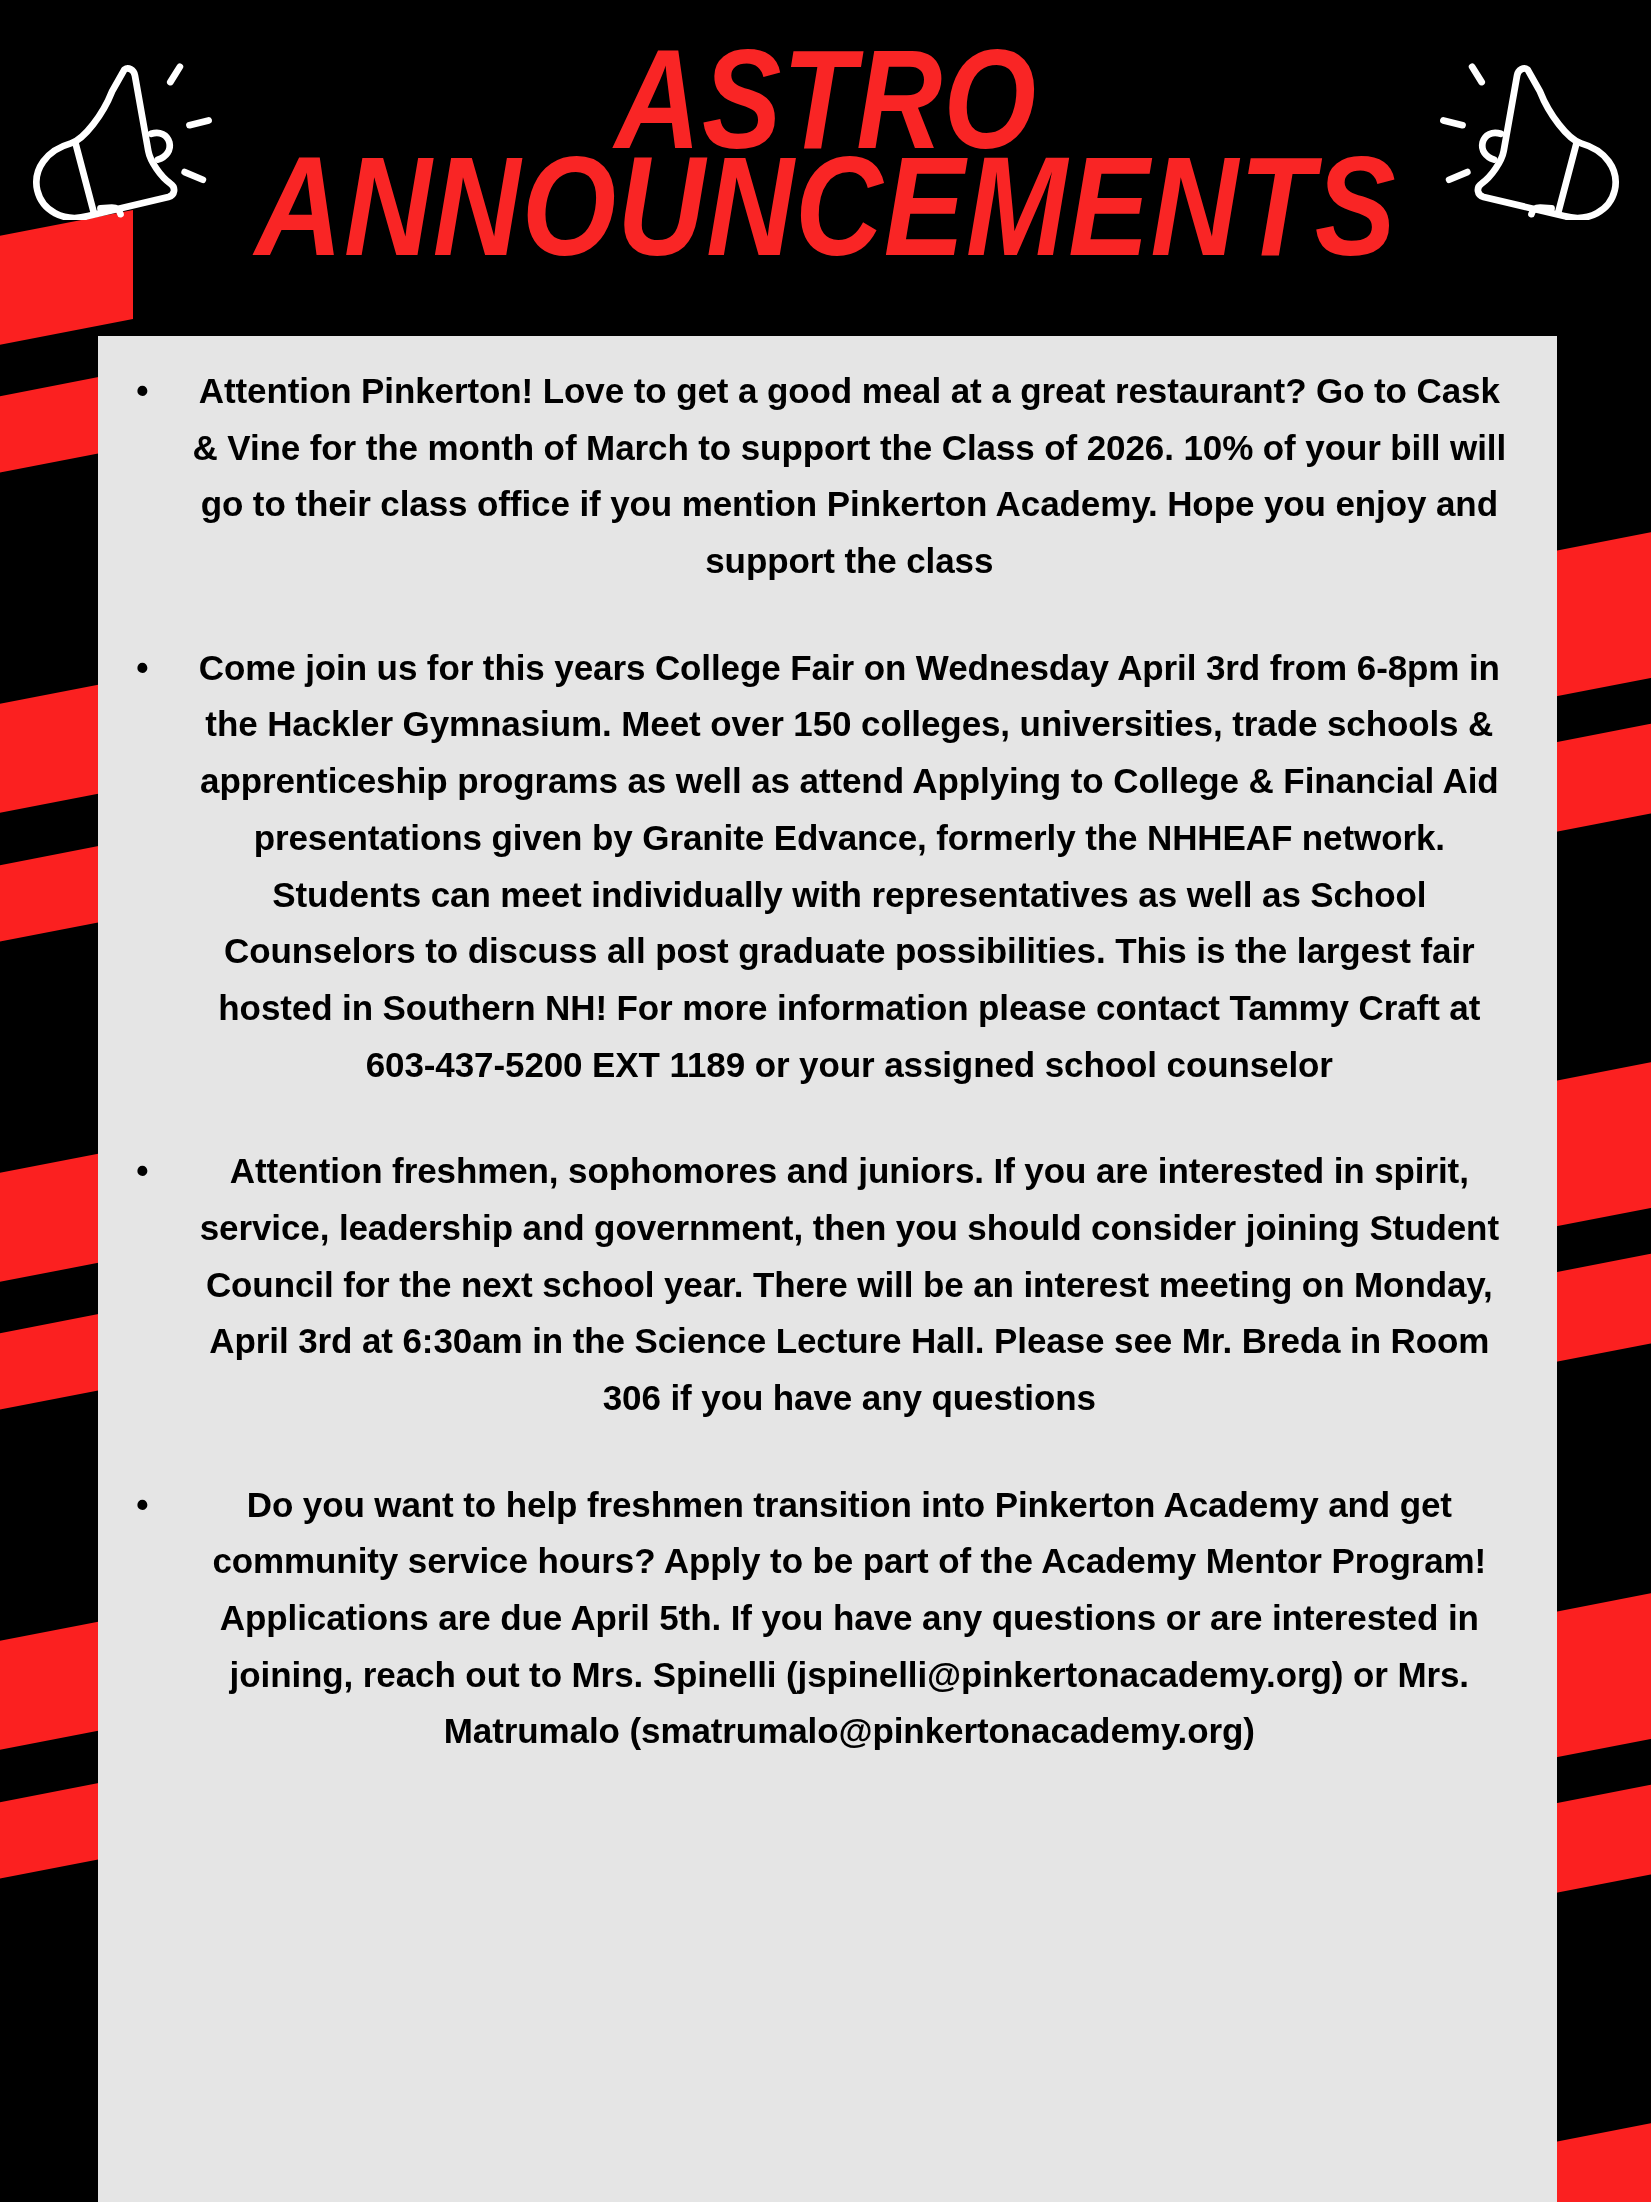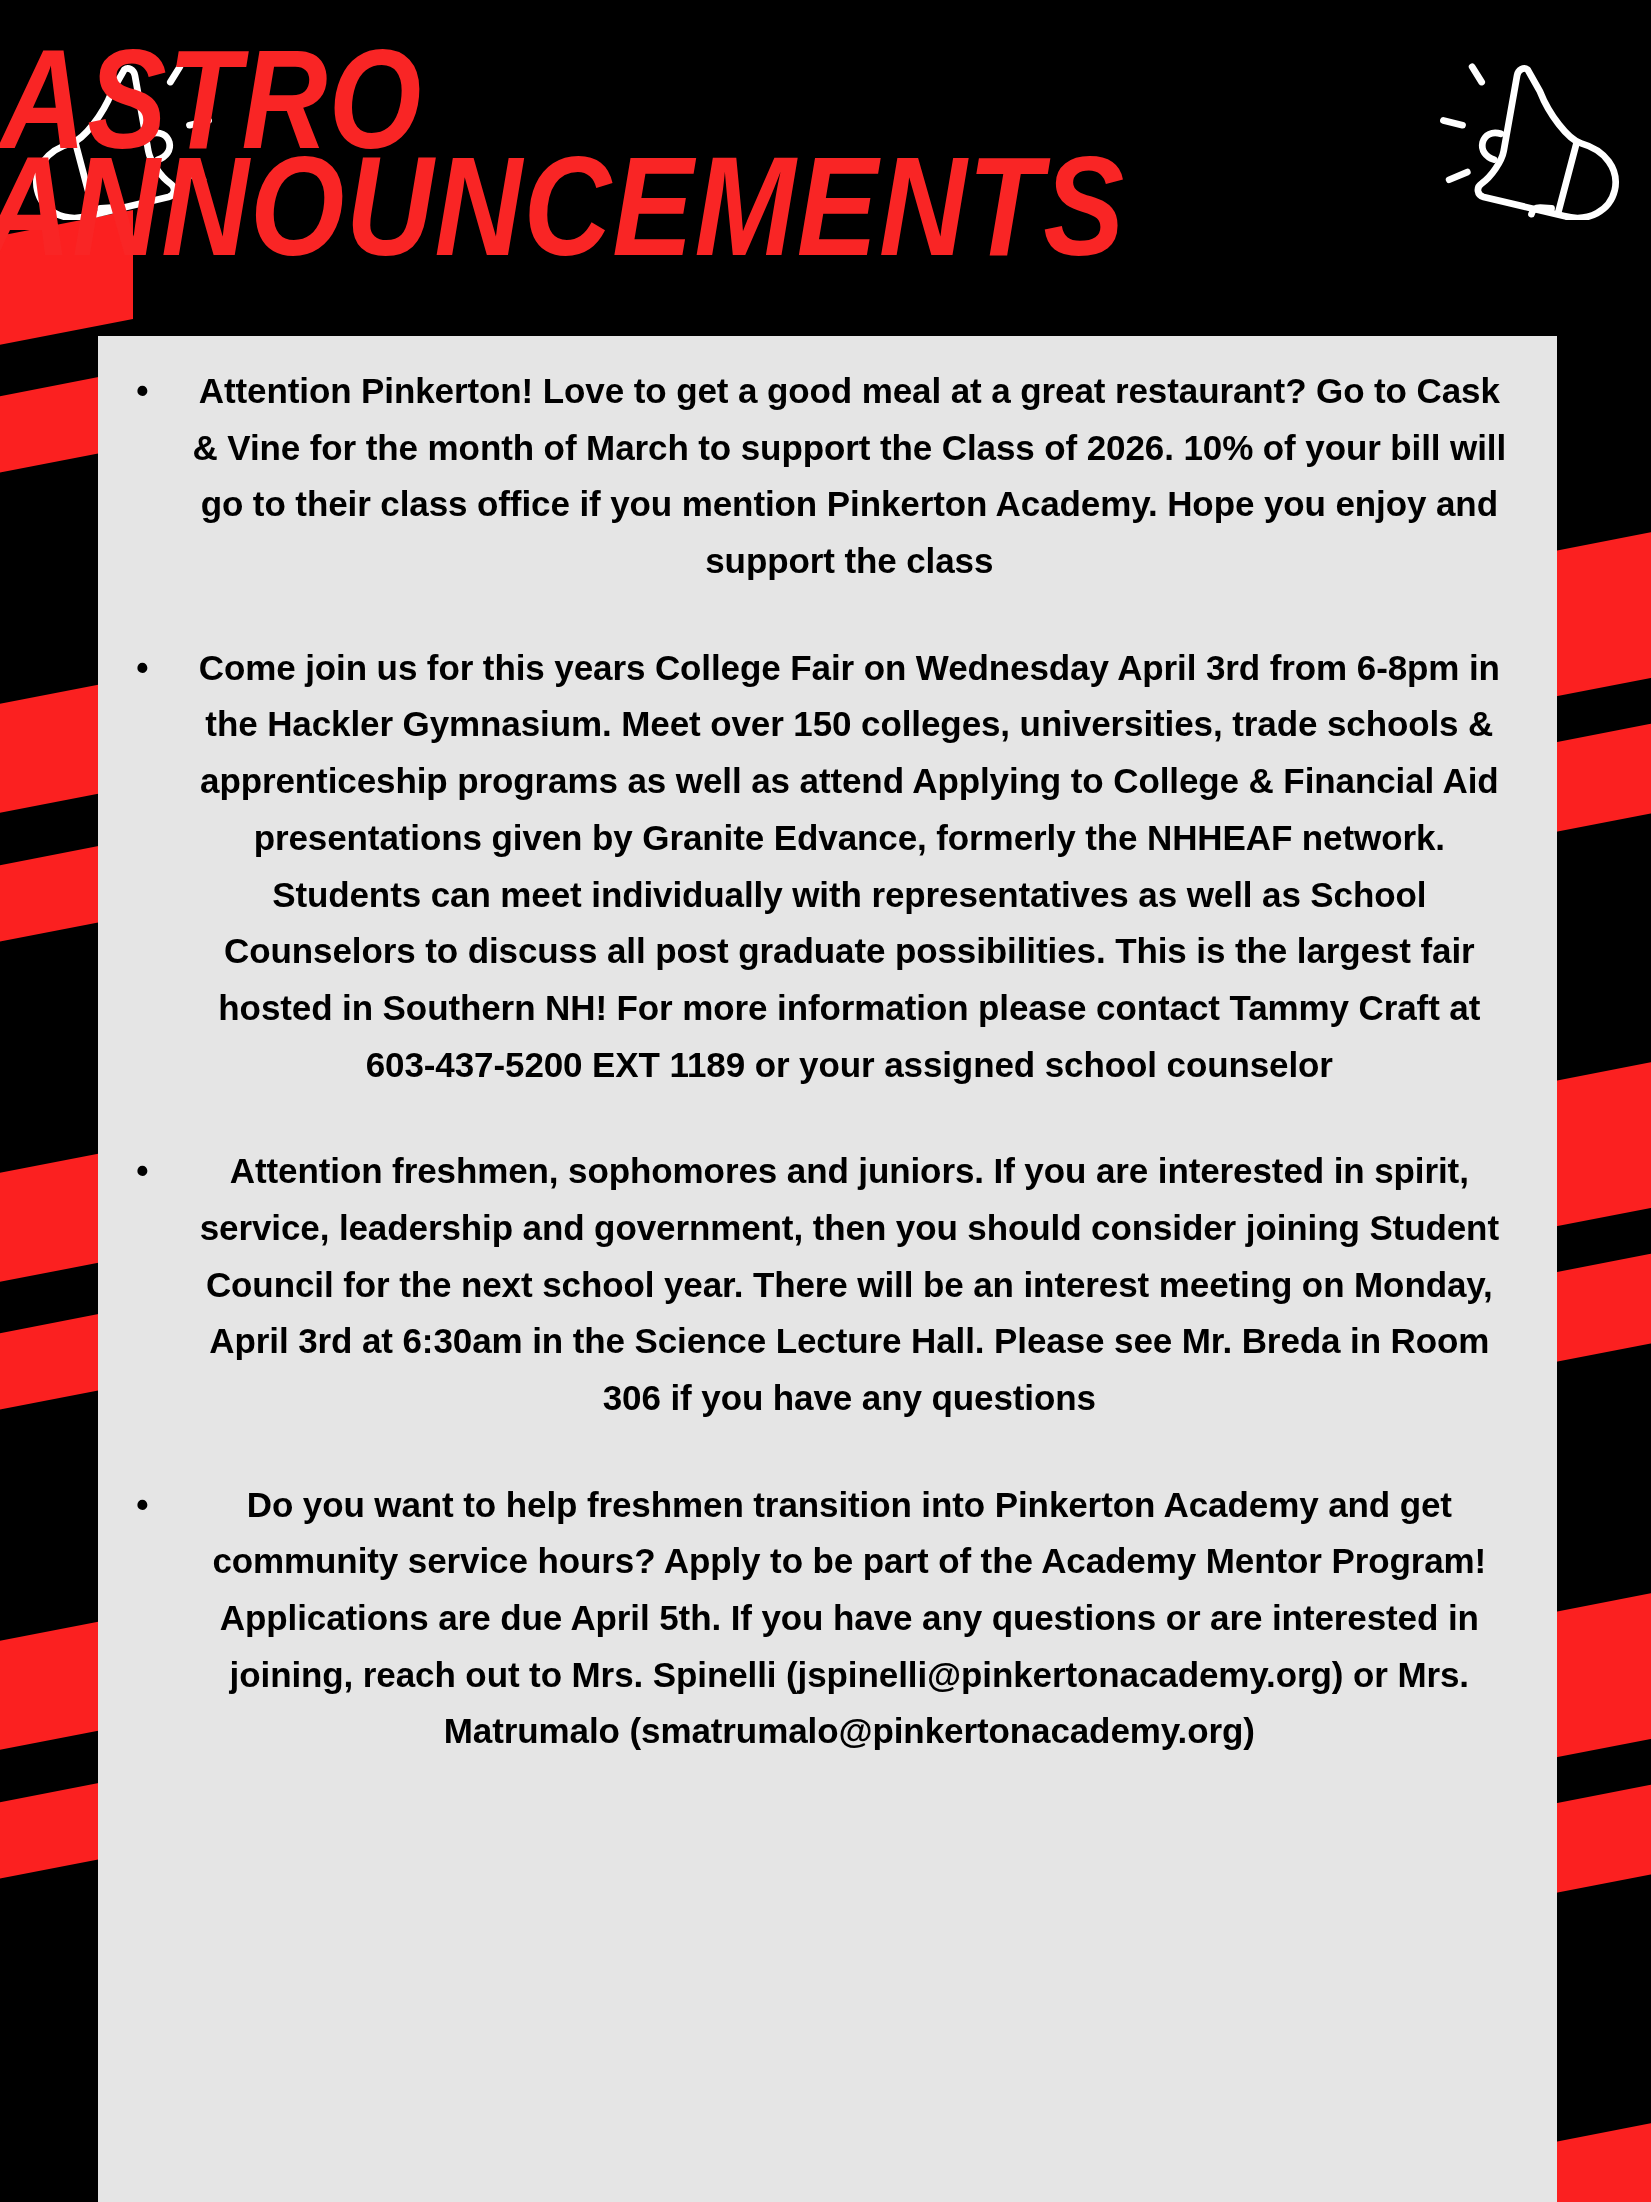--- a/index.html
+++ b/index.html
@@ -69,20 +69,21 @@
     width: 1652px;
     height: 336px;
     z-index: 5;
   }
 
   .title-wrap {
     position: absolute;
     top: 42px;
     left: 0;
     width: 1652px;
+    text-align: center;
     line-height: 0.82;
   }
 
   .title-line {
     display: block;
     color: #F92525;
     font-family: "Liberation Sans", sans-serif;
     font-weight: bold;
     font-style: italic;
     letter-spacing: 0.01em;

